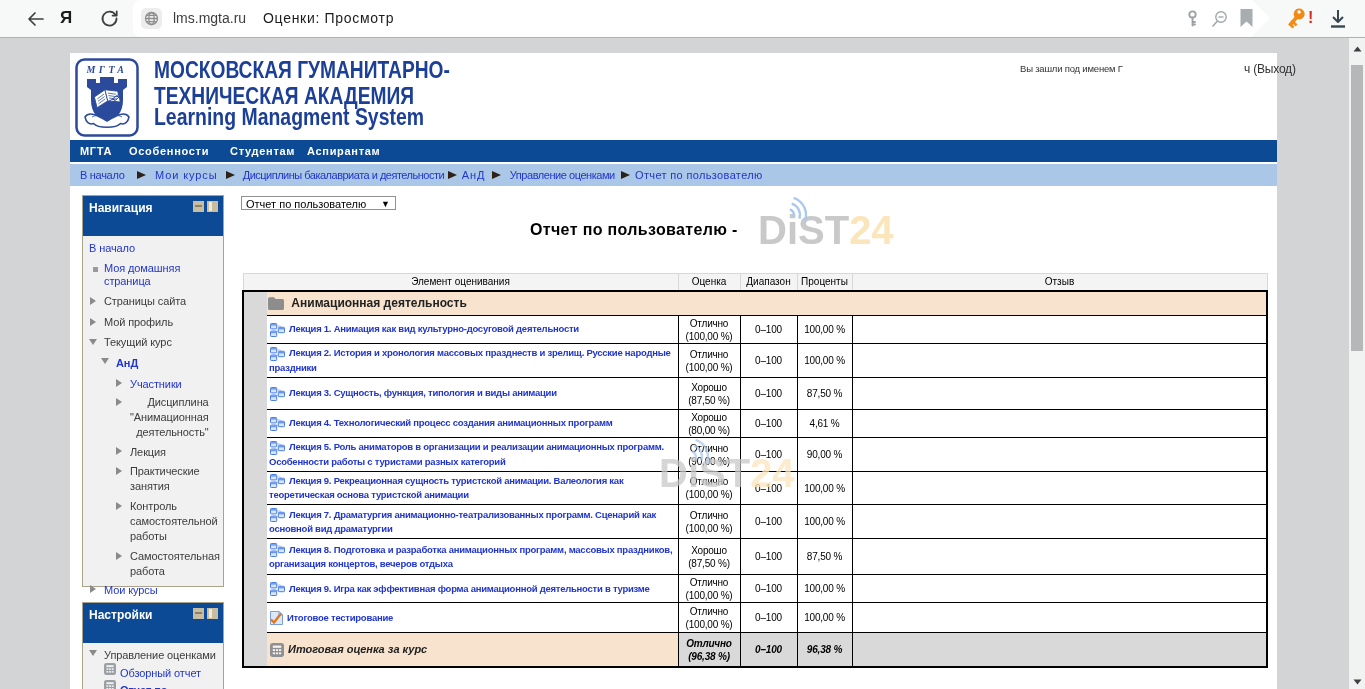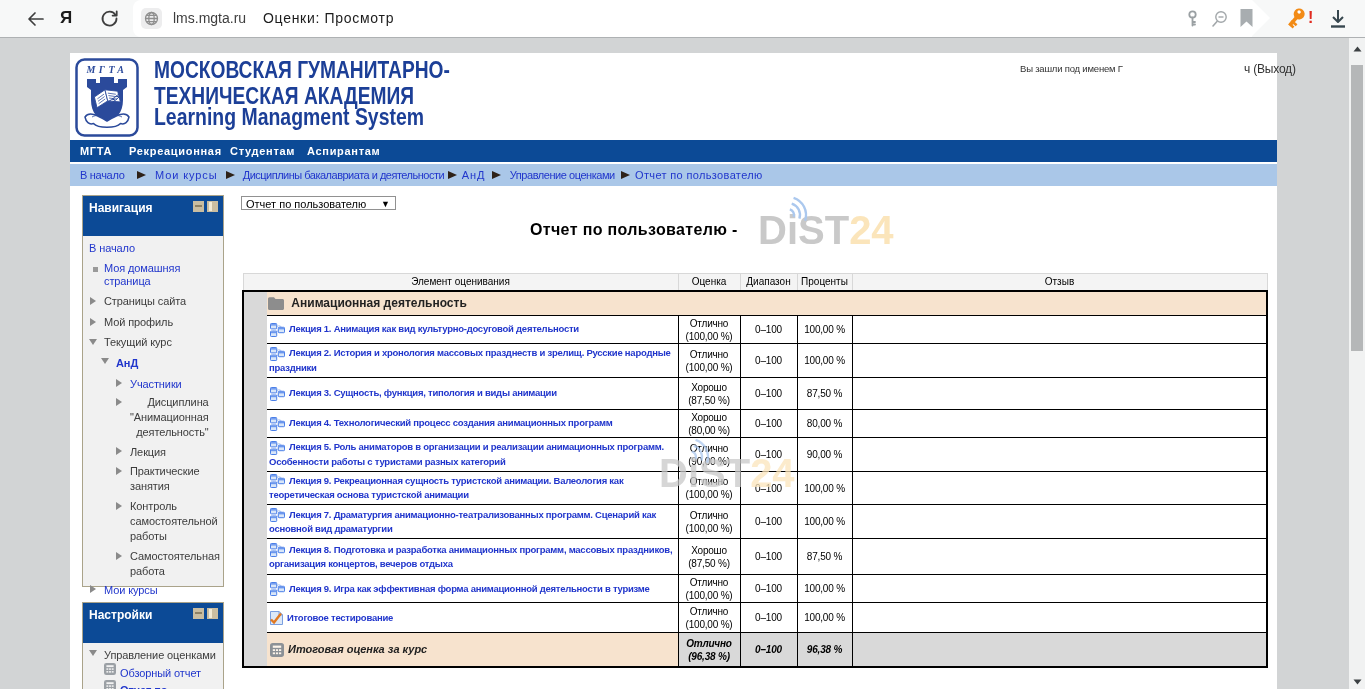--- a/index.html
+++ b/index.html
@@ -170,21 +170,21 @@
   <path d="M17 59 C22 56 27 58 32 61 C37 58 42 56 47 59" stroke="#2b4a9b" stroke-width="0.8" fill="none"></path>
 </svg>
 <div class="hline" style="top:57.5px;">МОСКОВСКАЯ ГУМАНИТАРНО-</div>
 <div class="hline" style="top:83.5px;">ТЕХНИЧЕСКАЯ АКАДЕМИЯ</div>
 <div id="hdr-lms">Learning Managment System</div>
 <div id="login">Вы зашли под именем Г</div>
 <div id="login2">ч (Выход)</div>
 
 <div id="navbar">
   <span style="left:10px;">МГТА</span>
-  <span style="left:59px;">Рекреационная</span>
+  <span style="left:59px;">Особенности</span>
   <span style="left:160px;">Студентам</span>
   <span style="left:237px;">Аспирантам</span>
 </div>
 
 <div id="breadcrumb">
   <span class="bc" style="left:10px;letter-spacing:-0.3px;"><a href="#">В начало</a></span>
   <span class="bsep" style="left:67px;"></span>
   <span class="bc" style="left:85px;letter-spacing:0.9px;"><a href="#">Мои курсы</a></span>
   <span class="bsep" style="left:156px;"></span>
   <span class="bc" style="left:172.7px;letter-spacing:-0.5px;"><a href="#">Дисциплины бакалавриата и деятельности</a></span>
@@ -317,21 +317,21 @@
               <rect x="8.3" y="4.3" width="6.2" height="5.4" rx="0.8"></rect>
             </g>
             <g fill="#6b97ee">
               <rect x="1" y="1.1" width="5.2" height="1.5"></rect>
               <rect x="1" y="8.7" width="5.2" height="1.5"></rect>
               <rect x="8.8" y="4.9" width="5.2" height="1.5"></rect>
             </g>
           </svg><a href="#">Лекция 4. Технологический процесс создания анимационных программ</a></td>
         <td class="c">Хорошо<br>(80,00 %)</td>
         <td class="c">0–100</td>
-        <td class="c">80,00 %</td>
+        <td class="c">4,61 %</td>
         <td class="c"></td>
       </tr>
     <tr style="height:34px">
         <td class="name"><svg class="micon" width="15" height="14" viewBox="0 0 15 14">
             <path d="M6.8 3.5 C8.5 2.2 10.5 2.6 11.5 4.5" fill="none" stroke="#b9cff2" stroke-width="1.2"></path>
             <path d="M3.2 7.5 L3.2 8.8 M3.2 8.2 L8.8 8.2 M8.8 7.5 L8.8 8.8" fill="none" stroke="#b9cff2" stroke-width="1"></path>
             <g stroke="#4a7fe8" fill="#d9e6f8">
               <rect x="0.5" y="0.5" width="6.2" height="5.4" rx="0.8"></rect>
               <rect x="0.5" y="8.1" width="6.2" height="5.4" rx="0.8"></rect>
               <rect x="8.3" y="4.3" width="6.2" height="5.4" rx="0.8"></rect>

